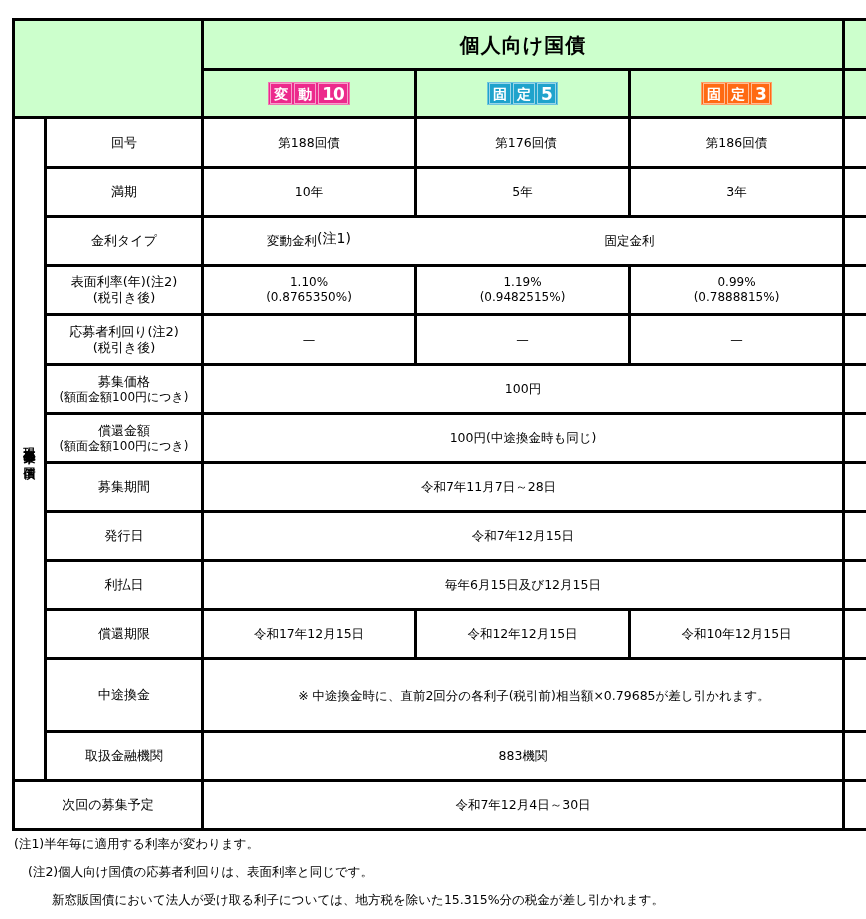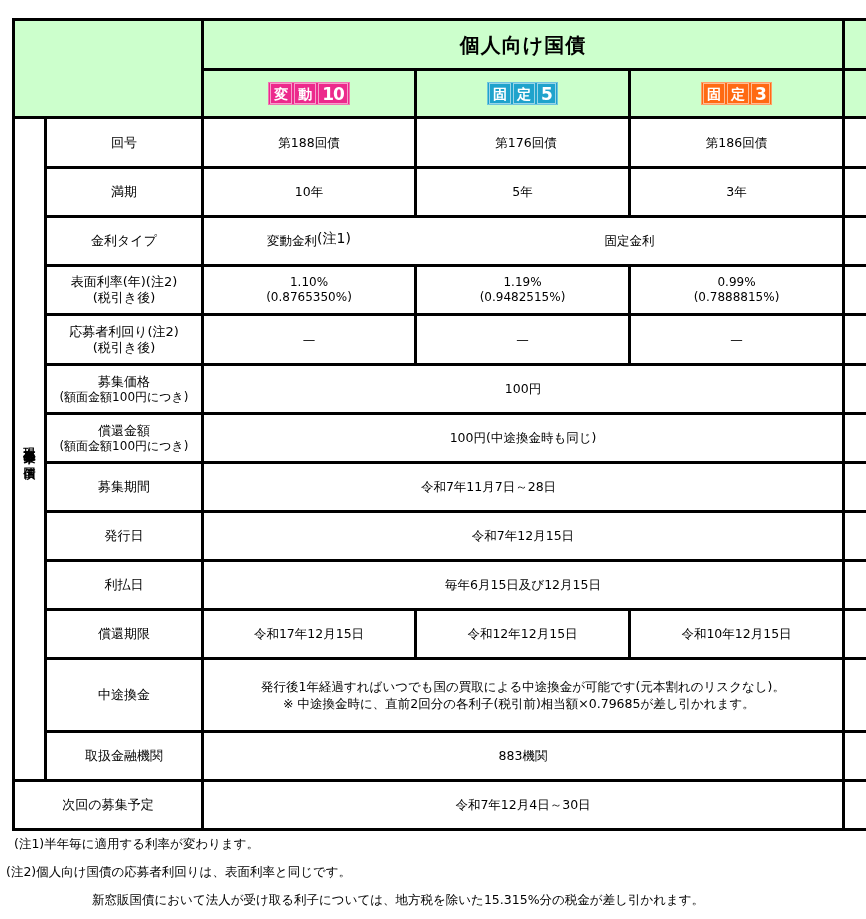--- a/index.html
+++ b/index.html
@@ -151,26 +151,25 @@
 <div class="cell" style="left:204px; top:562px; width:638px; height:46px;">毎年6月15日及び12月15日</div>
 
 <div class="cell lbl" style="left:47px; top:611px; width:154px; height:46px;">償還期限</div>
 <div class="cell" style="left:204px; top:611px; width:210px; height:46px;">令和17年12月15日</div>
 <div class="cell" style="left:417px; top:611px; width:211px; height:46px;">令和12年12月15日</div>
 <div class="cell" style="left:631px; top:611px; width:211px; height:46px;">令和10年12月15日</div>
 
 <div class="cell lbl" style="left:47px; top:660px; width:154px; height:70px;">中途換金</div>
 <div class="cell" style="left:204px; top:660px; width:638px; height:70px;">
   <div class="exch">
-    <div>発行後1年経過すればいつでも国の買取による中途換金が可能です(元本割れのリスクなし)。</div>
     <div style="padding-left:22px;">※ 中途換金時に、直前2回分の各利子(税引前)相当額×0.79685が差し引かれます。</div>
   </div>
 </div>
 
 <div class="cell lbl" style="left:47px; top:733px; width:154px; height:46px;">取扱金融機関</div>
 <div class="cell" style="left:204px; top:733px; width:638px; height:46px;">883機関</div>
 
 <div class="cell lbl" style="left:15px; top:782px; width:186px; height:46px;">次回の募集予定</div>
 <div class="cell" style="left:204px; top:782px; width:638px; height:46px;">令和7年12月4日～30日</div>
 
 <div class="note" style="left:14px; top:836px;">(注1)半年毎に適用する利率が変わります。</div>
-<div class="note" style="left:6px; top:864px;text-align:right;">(注2)個人向け国債の応募者利回りは、表面利率と同じです。</div>
-<div class="note" style="left:52px; top:892px;margin-left:40px;">新窓販国債において法人が受け取る利子については、地方税を除いた15.315%分の税金が差し引かれます。</div>
+<div class="note" style="left:28px; top:864px;text-align:right;">(注2)個人向け国債の応募者利回りは、表面利率と同じです。</div>
+<div class="note" style="left:52px; top:892px;">新窓販国債において法人が受け取る利子については、地方税を除いた15.315%分の税金が差し引かれます。</div>
 
 </body></html>

